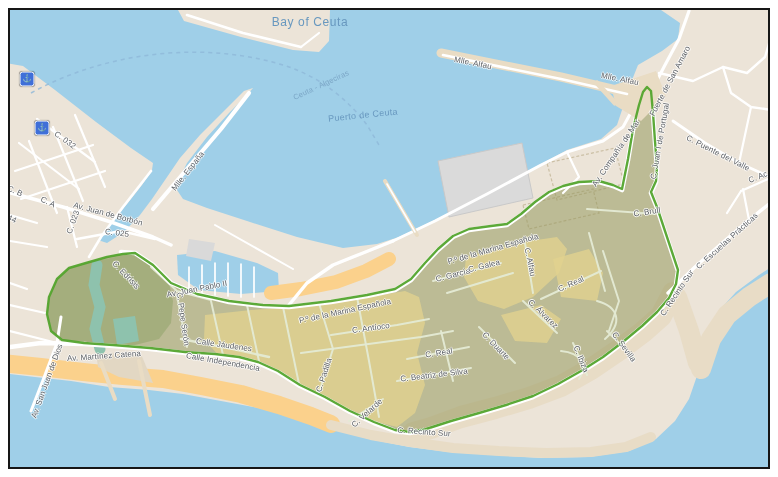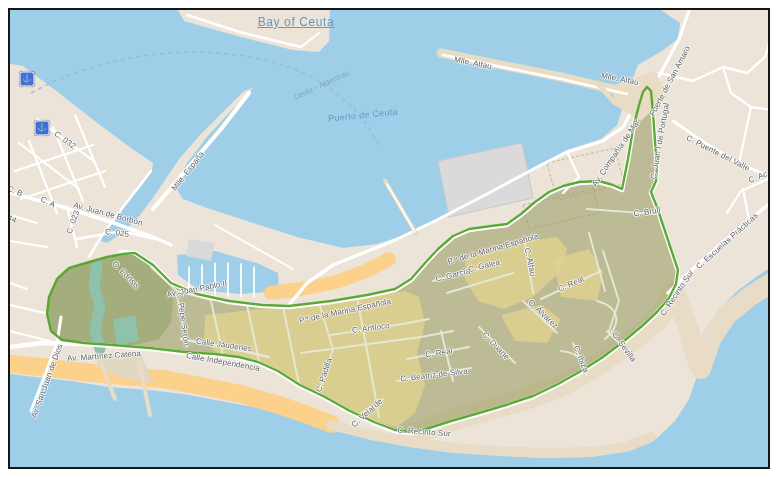--- a/index.html
+++ b/index.html
@@ -169,21 +169,21 @@
           <path d="M 253 266 L 253 296"></path>
       </g>
     </g>
 
     <use href="#zoneShape" class="zone-s"></use>
 
     <path class="ferry-route" d="M 30 92 C 110 48 210 40 288 66 C 322 78 348 100 366 124 L 378 144"></path>
   </svg>
 
   <div id="labels">
-      <span class="lbl water-lg" style="left: 286px; top: 12px; text-decoration: underline; --r: 0deg;">Bay of Ceuta</span>
+      <span class="lbl water-lg" style="left: 300px; top: 12px; --r: 0deg;">Bay of Ceuta</span>
       <span class="lbl water-sm" style="left: 311px; top: 75px; --r: -25deg;">Ceuta - Algeciras</span>
       <span class="lbl water" style="left: 353px; top: 105px; --r: -6deg;">Puerto de Ceuta</span>
       <span class="lbl road" style="left: 463px; top: 53px; --r: 11deg;">Mlle. Alfau</span>
       <span class="lbl road" style="left: 610px; top: 69px; --r: 11deg;">Mlle. Alfau</span>
       <span class="lbl road" style="left: 660px; top: 71px; --r: -62deg;">Fuerte de San Amaro</span>
       <span class="lbl road" style="left: 708px; top: 143px; --r: 27deg;">C. Puente del Valle</span>
       <span class="lbl road" style="left: 748px; top: 167px; --r: -22deg;">C. Ac</span>
       <span class="lbl road" style="left: 717px; top: 231px; --r: -42deg;">C. Escuelas Prácticas</span>
       <span class="lbl road" style="left: 667px; top: 283px; --r: -56deg;">C. Recinto Sur</span>
       <span class="lbl road" style="left: 414px; top: 422px; --r: 4deg;">C. Recinto Sur</span>

